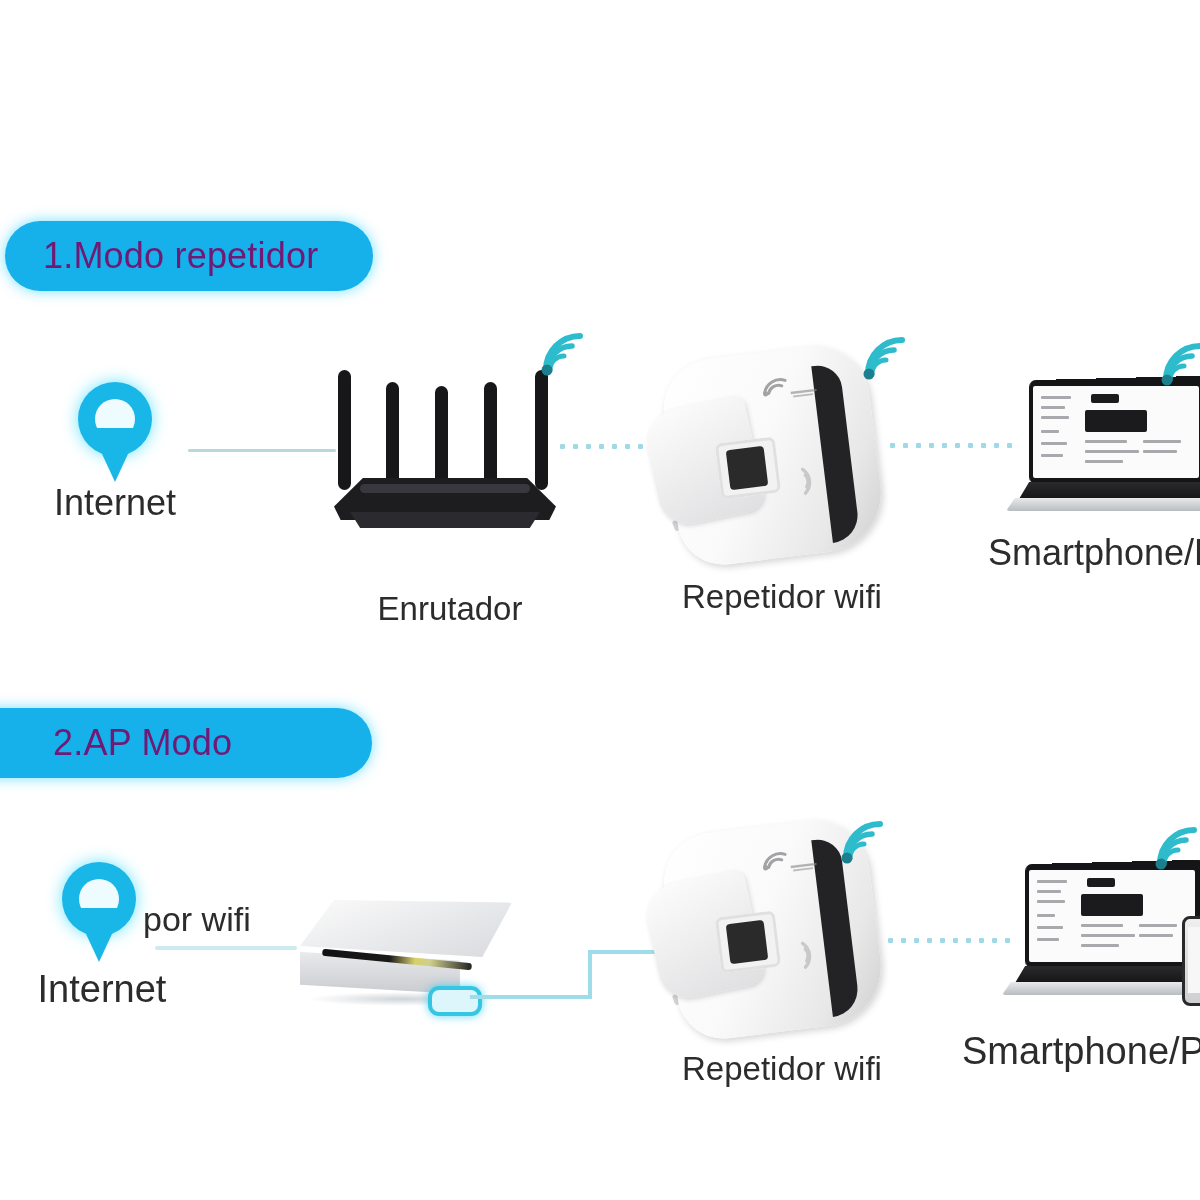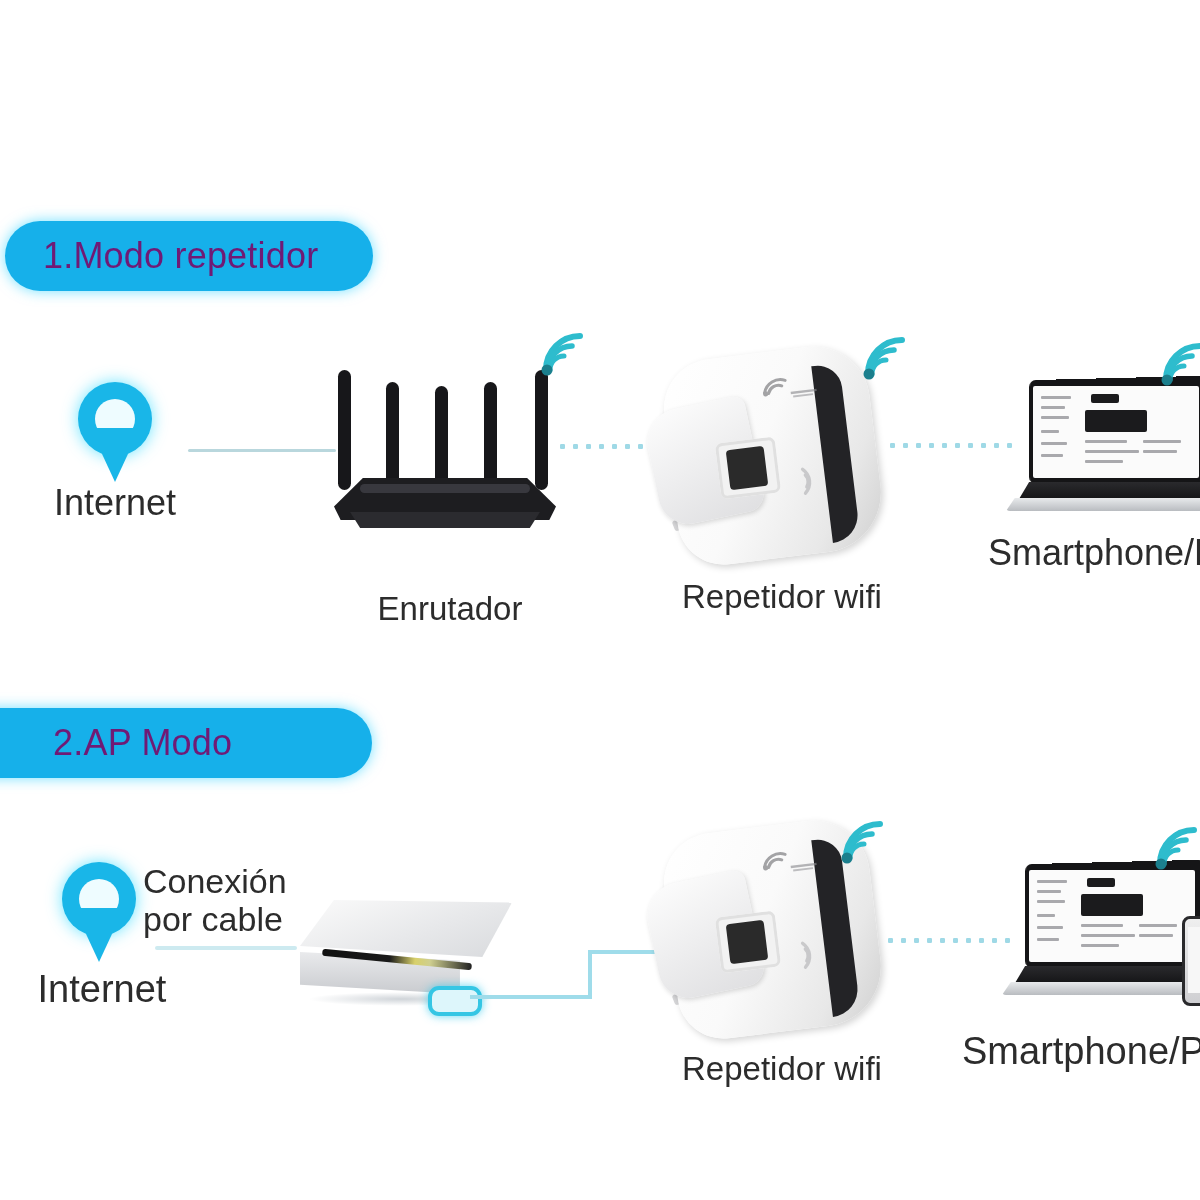--- a/index.html
+++ b/index.html
@@ -304,22 +304,21 @@
 
   <div class="banner" id="banner2">2.AP Modo</div>
 
   <div class="pin" style="left:62px;top:862px;">
     <div class="head"></div>
     <div class="hole"></div>
     <div class="tail"></div>
   </div>
   <div class="caption" style="left:22px;top:968px;width:160px;font-size:38px;">Internet</div>
 
-  <div class="caption" style="left:143px;top:862px;width:230px;text-align:left;font-size:34px;">Conexión</div>
-  <div class="caption" style="left:143px;top:900px;width:230px;text-align:left;font-size:34px;">por cable</div>
+  <div class="caption" style="left:143px;top:900px;width:230px;text-align:left;font-size:34px;">por wifi</div>
   <div class="thinline" style="left:155px;top:946px;width:142px;"></div>
 
   <div class="modem" style="left:300px;top:900px;">
     <div class="top"></div>
     <div class="front"></div>
     <div class="strip"></div>
     <div class="shadow"></div>
   </div>
 
   <div class="plug" style="left:428px;top:986px;"></div>

